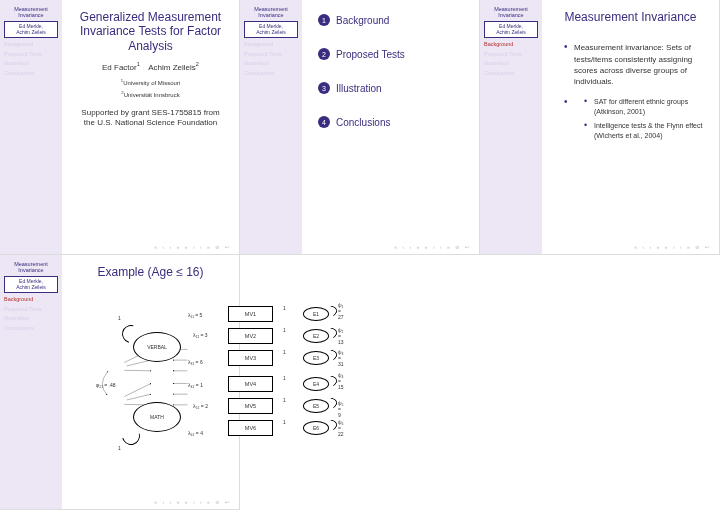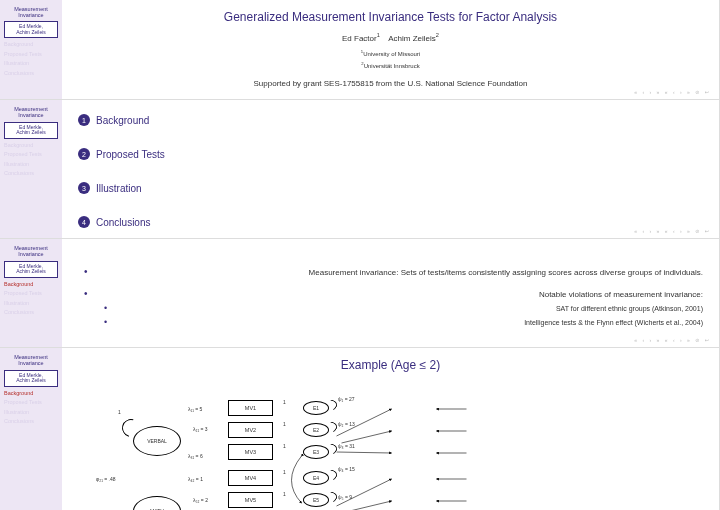--- a/index.html
+++ b/index.html
@@ -1,37 +1,37 @@
 <!DOCTYPE html>
 <html><head>
 <meta charset="utf-8">
 <style>
   * { box-sizing: border-box; margin: 0; padding: 0; }
   body { background: #fff; width: 720px; height: 510px; font-family: Helvetica, Arial, sans-serif; font-size: 7px; color: #333; overflow: hidden; }
-  .grid { display: grid; grid-template-columns: 1fr; grid-template-rows: 1fr 1fr; width: 100%; height: 100%; }
+  .grid { display: grid; grid-template-columns: 1fr 1fr 1fr; grid-template-rows: 1fr 1fr; width: 100%; height: 100%; }
   .slide { position: relative; display: flex; border-bottom: 0.5px solid #ddd; border-right: 0.5px solid #ddd; background: #fff; }
   .sidebar { width: 62px; flex: none; background: #EDE6F4; padding: 6px 4px; display: flex; flex-direction: column; gap: 3px; }
   .sb-title { color: #3A2D7F; text-align: center; font-size: 5.5px; line-height: 1.1; }
   .sb-author { background: #fff; border: 0.5px solid #3A2D7F; text-align: center; font-size: 5px; line-height: 1.1; padding: 2px 1px; color: #3A2D7F; }
   .sb-item { font-size: 5.5px; color: #D9D0E8; line-height: 1.2; }
   .sb-item.active { color: #B5302D; }
   .content { flex: 1 1 auto; padding: 10px 16px 10px 16px; position: relative; }
   .title { color: #3A2D7F; font-size: 12px; text-align: center; margin-bottom: 8px; line-height: 1.2; }
   .authorline { text-align: center; font-size: 8px; margin: 6px 0; }
   .aff { text-align: center; font-size: 6px; margin: 4px 0; }
   .supp { text-align: center; font-size: 8px; margin-top: 10px; line-height: 1.3; }
   sup { font-size: 0.7em; vertical-align: super; }
   .navdots { position: absolute; bottom: 4px; right: 8px; font-size: 5px; color: #bbb; letter-spacing: 2px; }
 
   .outline { display: flex; flex-direction: column; gap: 22px; padding-top: 4px; }
   .oline { display: flex; align-items: center; gap: 6px; font-size: 10px; color: #3A2D7F; }
   .obul { width: 12px; height: 12px; border-radius: 50%; background: #3A2D7F; color: #fff; display: inline-flex; align-items: center; justify-content: center; font-size: 7px; flex: none; }
 
   .bullets { font-size: 8px; line-height: 1.4; padding-left: 6px; }
-  .bullets li { list-style: none; margin-bottom: 10px; position: relative; padding-left: 10px; text-align: right; }
+  .bullets li { list-style: none; margin-bottom: 10px; position: relative; padding-left: 10px; }
   .bullets li::before { content: "•"; color: #3A2D7F; position: absolute; left: 0; font-size: 10px; line-height: 1; top: 0; }
   .subb { padding-left: 10px; margin-top: 4px; }
   .subb li { list-style: none; margin-bottom: 4px; position: relative; padding-left: 10px; font-size: 7px; }
   .subb li::before { content: "•"; color: #3A2D7F; position: absolute; left: 0; font-size: 9px; top: 0; }
 
   .diagram { position: relative; width: 100%; height: 190px; }
   .node-ellipse { position: absolute; border: 0.8px solid #000; border-radius: 50%; display: flex; align-items: center; justify-content: center; font-size: 5px; background: #fff; }
   .node-rect { position: absolute; border: 0.8px solid #000; display: flex; align-items: center; justify-content: center; font-size: 5.5px; background: #fff; }
   .label { position: absolute; font-size: 5px; background: transparent; }
   .loop { position: absolute; border: 0.8px solid #000; border-radius: 50%; border-right-color: transparent; border-bottom-color: transparent; }
@@ -111,24 +111,24 @@
       </div>
       <div class="sb-author">
         <span>Ed Merkle,</span><br><span>Achim Zeileis</span>
       </div>
       <div class="sb-item active">Background</div>
       <div class="sb-item">Proposed Tests</div>
       <div class="sb-item">Illustration</div>
       <div class="sb-item">Conclusions</div>
     </div>
     <div class="content">
+      <div class="title">Measurement Invariance</div>
       <ul class="bullets" style="margin-top:18px;">
         <li>Measurement invariance: Sets of tests/items consistently assigning scores across diverse groups of individuals.</li>
         <li>
-          <span>Notable violations of measurement invariance:</span>
           <ul class="subb">
             <li>SAT for different ethnic groups (Atkinson, 2001)</li>
             <li>Intelligence tests &amp; the Flynn effect (Wicherts et al., 2004)</li>
           </ul>
         </li>
       </ul>
       <div class="navdots">« ‹ › »  « ‹ › »  ⊘  ↩</div>
     </div>
   </div>
 
@@ -139,21 +139,21 @@
       </div>
       <div class="sb-author">
         <span>Ed Merkle,</span><br><span>Achim Zeileis</span>
       </div>
       <div class="sb-item active">Background</div>
       <div class="sb-item">Proposed Tests</div>
       <div class="sb-item">Illustration</div>
       <div class="sb-item">Conclusions</div>
     </div>
     <div class="content">
-      <div class="title">Example (Age ≤ 2)</div>
+      <div class="title">Example (Age ≤ 16)</div>
       <div class="diagram">
         <svg class="arrows" viewBox="0 0 298 190">
           <defs>
               <marker id="ah" markerWidth="5" markerHeight="5" refX="4" refY="2.5" orient="auto">
                 <path d="M0,0 L5,2.5 L0,5 z" fill="#000"></path>
               </marker>
             </defs>
           <g stroke="#000" stroke-width="0.6" fill="none" marker-end="url(#ah)">
             <line x1="95" y1="55" x2="150" y2="28"></line>
               <line x1="100" y1="62" x2="150" y2="50"></line>

